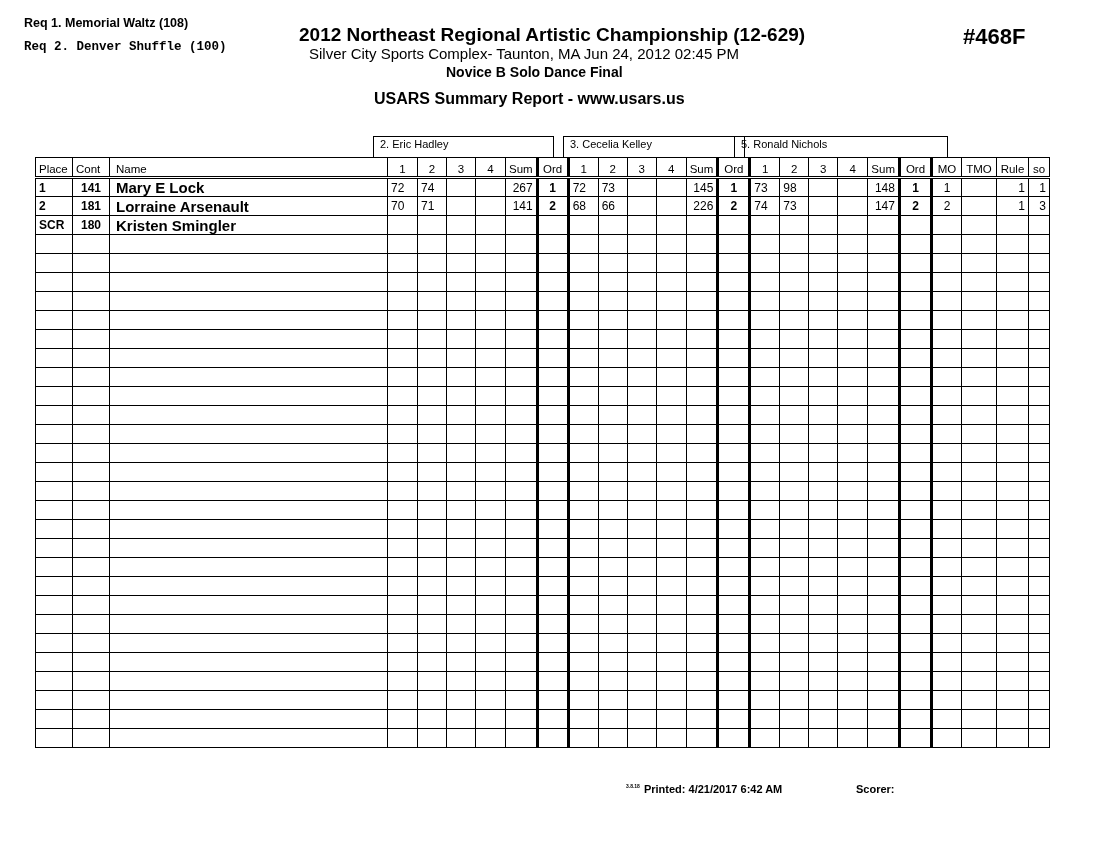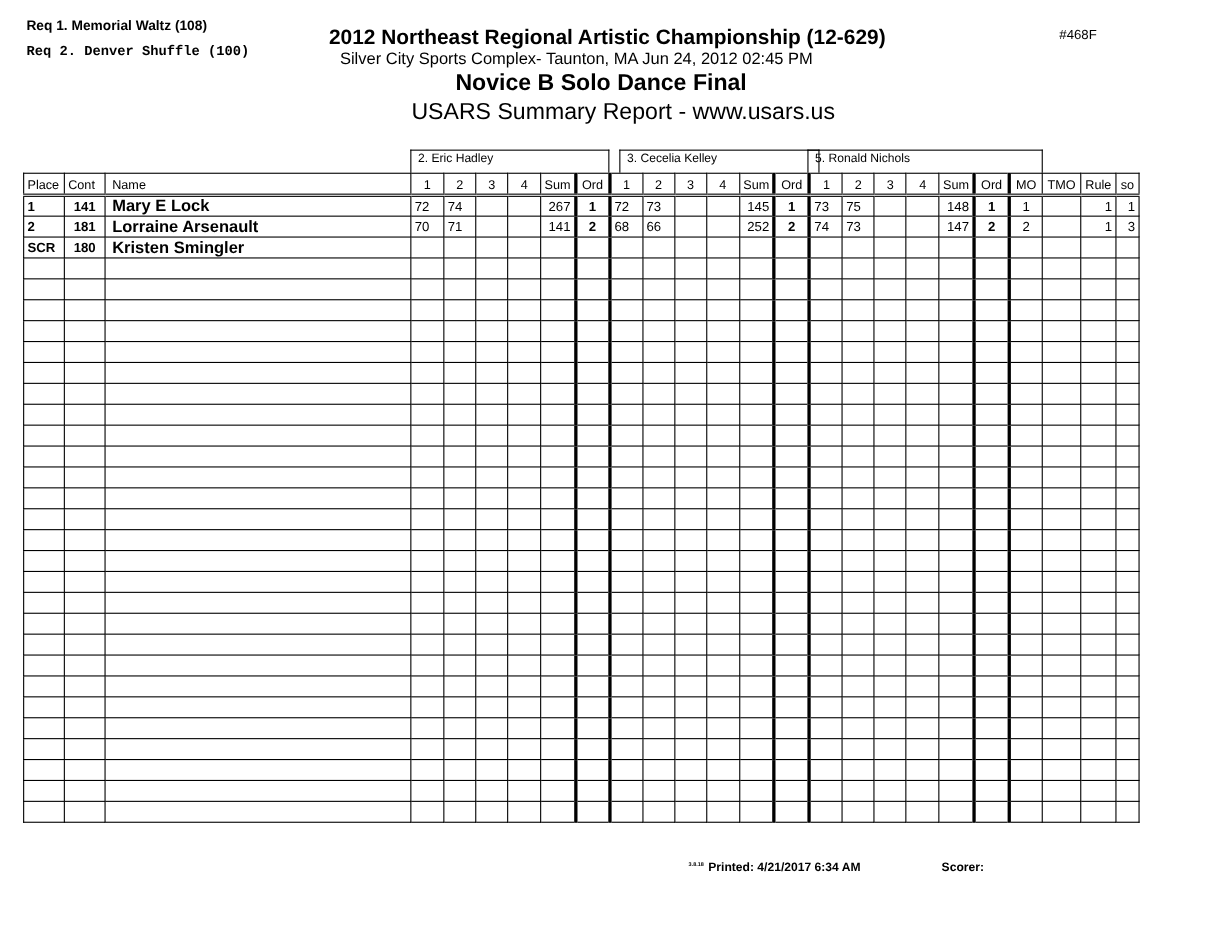--- a/index.html
+++ b/index.html
@@ -1,27 +1,27 @@
 <!DOCTYPE html>
 <html><head>
 <meta charset="utf-8">
 <style>
   html, body { margin:0; padding:0; background:#ffffff; }
   body { width:1100px; height:850px; position:relative; overflow:hidden; font-family:"Liberation Sans", sans-serif; color:#000; }
   .abs { position:absolute; }
   .req { font-size:12.5px; font-weight:bold; line-height:15px; left:24px; }
   .title { font-size:19px; font-weight:bold; white-space:nowrap; }
   .sub { font-size:15px; white-space:nowrap; }
-  .event { font-size:21px; font-weight:bold; white-space:nowrap; }
-  .report { font-size:21px; white-space:nowrap; }
-  .evnum { font-size:12px; font-weight:normal; }
+  .event { font-size:14px; font-weight:bold; white-space:nowrap;margin-left:32px; }
+  .report { font-size:16px; white-space:nowrap;font-weight:bold; }
+  .evnum { font-size:22px; font-weight:bold; }
 
   .judgebox { position:absolute; top:136px; height:21px; border:1px solid #000; border-bottom:none; font-size:11px; line-height:14px; padding-left:6px; box-sizing:border-box; }
 
-  table.grid { position:absolute; left:21px; top:157px; border-collapse:collapse; table-layout:fixed; }
+  table.grid { position:absolute; left:35px; top:157px; border-collapse:collapse; table-layout:fixed; }
   table.grid td { border:1px solid #000; height:19px; padding:0 3px; font-size:12px; white-space:nowrap; overflow:hidden; box-sizing:border-box; }
   table.grid tr.hdr td { font-size:11.5px; height:20px; border-bottom:3px double #000; vertical-align:bottom; padding-bottom:1px; }
   table.grid td.c { text-align:center; }
   table.grid td.r { text-align:right; }
   table.grid td.b { font-weight:bold; }
   table.grid td.thickR { border-right:3px solid #000; }
   table.grid td.name { font-weight:bold; font-size:15px; padding-left:6px; }
 
   .footer { top:783px; font-size:11px; font-weight:bold; white-space:nowrap; }
   .ver { font-size:5px; vertical-align:top; margin-right:4px; }
@@ -108,21 +108,21 @@
         <td></td>
         <td class="r thickR">267</td>
         <td class="c b thickR">1</td>
         <td>72</td>
         <td>73</td>
         <td></td>
         <td></td>
         <td class="r thickR">145</td>
         <td class="c b thickR">1</td>
         <td>73</td>
-        <td>75</td>
+        <td>98</td>
         <td></td>
         <td></td>
         <td class="r thickR">148</td>
         <td class="c b thickR">1</td>
         <td class="c">1</td>
         <td class="c"></td>
         <td class="r">1</td>
         <td class="r">1</td>
       </tr>
       <tr>
@@ -132,21 +132,21 @@
         <td>70</td>
         <td>71</td>
         <td></td>
         <td></td>
         <td class="r thickR">141</td>
         <td class="c b thickR">2</td>
         <td>68</td>
         <td>66</td>
         <td></td>
         <td></td>
-        <td class="r thickR">252</td>
+        <td class="r thickR">226</td>
         <td class="c b thickR">2</td>
         <td>74</td>
         <td>73</td>
         <td></td>
         <td></td>
         <td class="r thickR">147</td>
         <td class="c b thickR">2</td>
         <td class="c">2</td>
         <td class="c"></td>
         <td class="r">1</td>
@@ -905,15 +905,15 @@
         <td class="c b thickR"></td>
         <td class="c"></td>
         <td class="c"></td>
         <td class="r"></td>
         <td class="r"></td>
       </tr>
     </tbody>
 </table>
 
 <div class="abs footer" style="left:626px;">
-  <span class="ver">3.8.18</span><span>Printed:  4/21/2017 6:34 AM</span>
+  <span class="ver">3.8.18</span><span>Printed:  4/21/2017 6:42 AM</span>
 </div>
 <div class="abs footer" style="left:856px;">Scorer:</div>
 
 </body></html>

